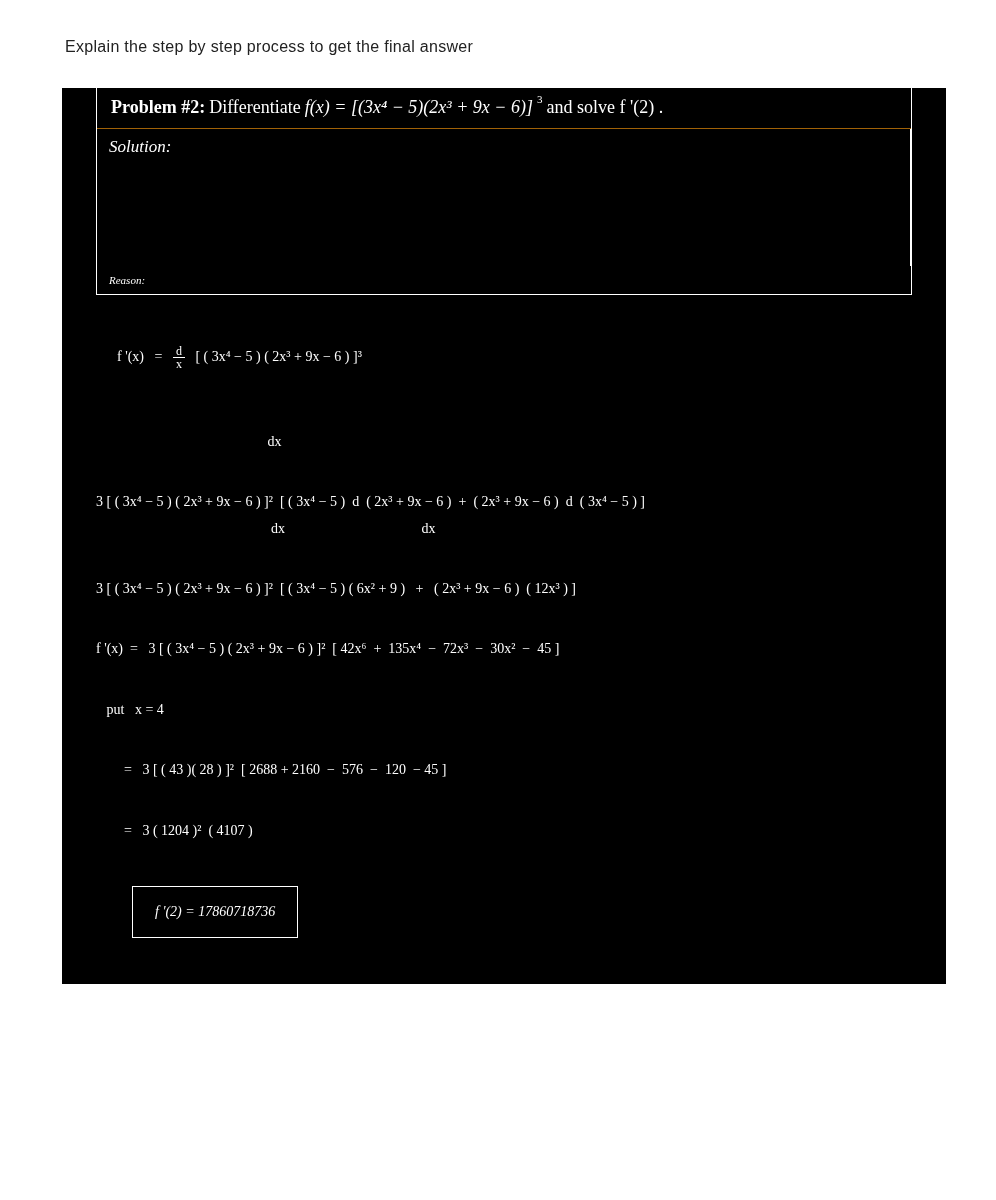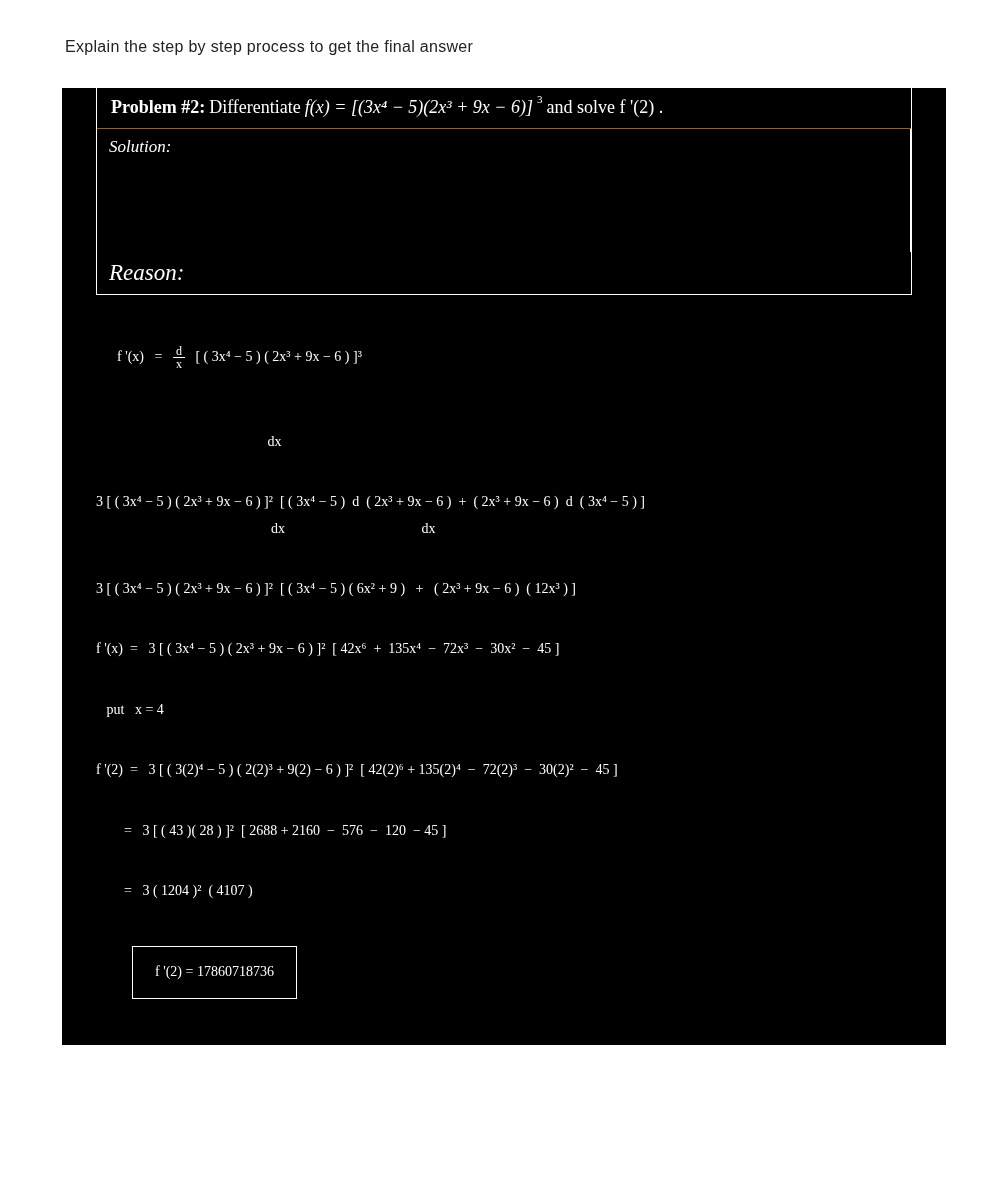--- a/index.html
+++ b/index.html
@@ -45,39 +45,40 @@
     border-right: 1px solid #fff;
     font-family:"Times New Roman",serif;
     font-style: italic;
     font-size: 17px;
     padding: 8px 12px;
   }
   .sol-right {
     width: 210px;
     font-family:"Times New Roman",serif;
     font-style: italic;
-    font-size: 23px;
+    font-size: 11px;
     padding: 8px 12px;
   }
   .hand-area {
     font-family: "Comic Sans MS","Segoe Script",cursive;
     font-size: 14px;
     color:#ffffff;
     padding: 26px 30px 0 34px;
     line-height: 1.6;
   }
   .line { margin-bottom: 38px; white-space: pre; }
   .final-box {
     display:inline-block;
     border:1px solid #fff;
     padding: 14px 22px;
     font-family:"Comic Sans MS","Segoe Script",cursive;
     font-size:14px;
     margin-left: 36px;
     margin-top: 6px;
+    font-style: italic;
   }
   .frac { display:inline-block; text-align:center; vertical-align:middle; font-size:12px; line-height:1;}
   .frac .top{ display:block; border-bottom:1px solid #fff; padding:0 3px;}
   .frac .bot{ display:block; padding:0 3px;}
 </style>
 </head>
 <body>
 
 <div class="page-title">Explain the step by step process to get the final answer</div>
 
@@ -107,21 +108,20 @@
 
     <div class="line" style="margin-bottom:4px">3 [ ( 3x⁴ − 5 ) ( 2x³ + 9x − 6 ) ]²  [ ( 3x⁴ − 5 )  d  ( 2x³ + 9x − 6 )  +  ( 2x³ + 9x − 6 )  d  ( 3x⁴ − 5 ) ]</div>
     <div class="line">                                                  dx                                       dx</div>
 
     <div class="line">3 [ ( 3x⁴ − 5 ) ( 2x³ + 9x − 6 ) ]²  [ ( 3x⁴ − 5 ) ( 6x² + 9 )   +   ( 2x³ + 9x − 6 )  ( 12x³ ) ]</div>
 
     <div class="line">f '(x)  =   3 [ ( 3x⁴ − 5 ) ( 2x³ + 9x − 6 ) ]²  [ 42x⁶  +  135x⁴  −  72x³  −  30x²  −  45 ]</div>
 
     <div class="line">   put   x = 4</div>
 
-    <div class="line">f '(2)  =   3 [ ( 3(2)⁴ − 5 ) ( 2(2)³ + 9(2) − 6 ) ]²  [ 42(2)⁶ + 135(2)⁴  −  72(2)³  −  30(2)²  −  45 ]</div>
 
     <div class="line">        =   3 [ ( 43 )( 28 ) ]²  [ 2688 + 2160  −  576  −  120  − 45 ]</div>
 
     <div class="line">        =   3 ( 1204 )²  ( 4107 )</div>
 
 
     <div class="final-box">f '(2)  =  17860718736</div>
 
   </div>
 

